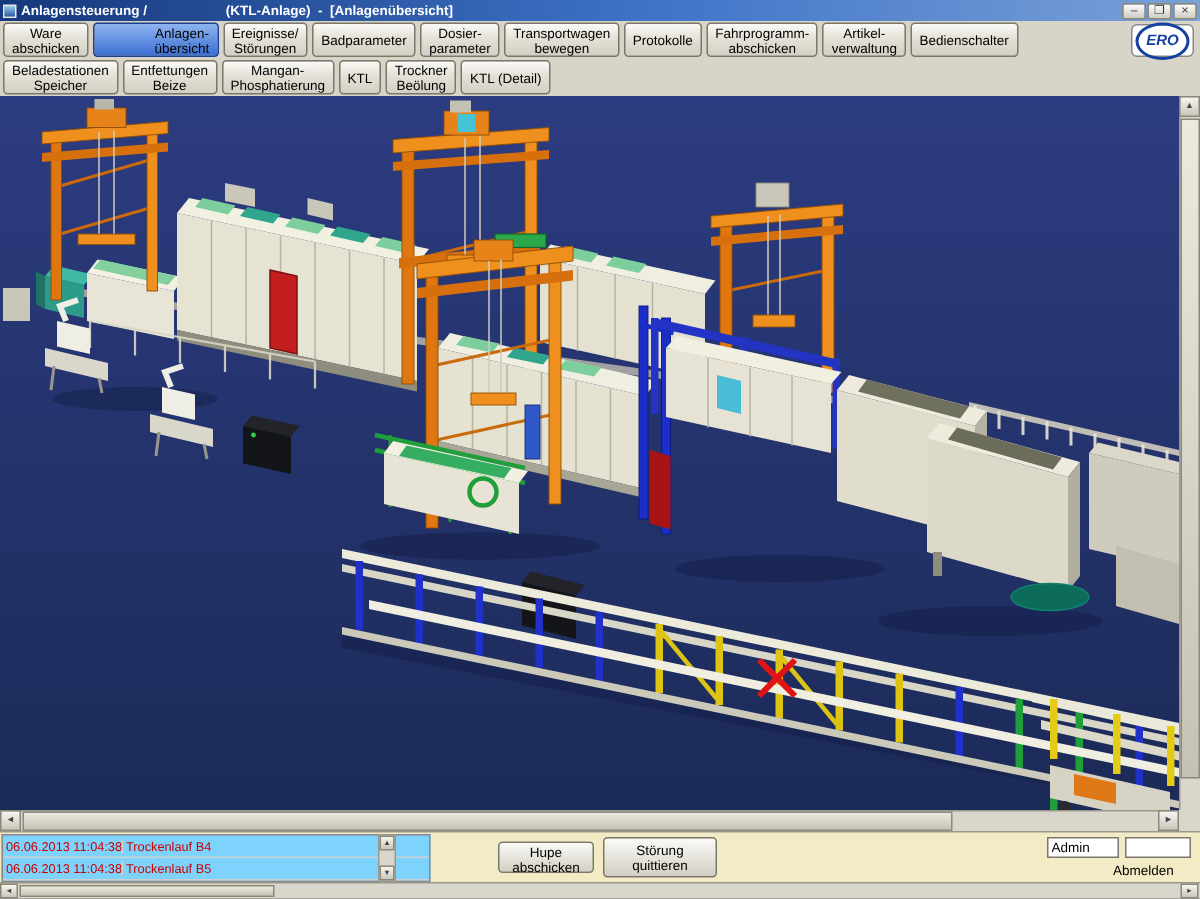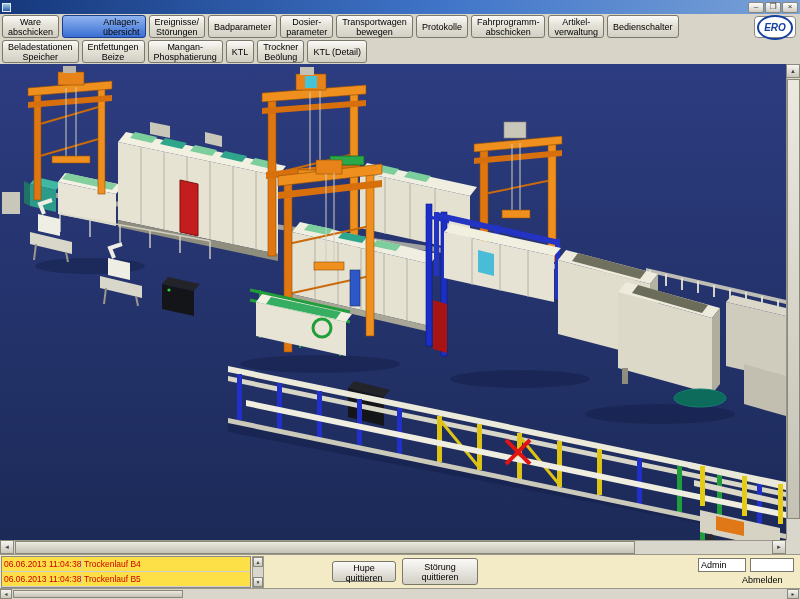--- a/index.html
+++ b/index.html
@@ -38,21 +38,21 @@
   
   .vscroll { position:absolute; top:64px; left:786px; width:14px; height:490px; background:#d9d6cc; border-left:1px solid #9a988c; }
   .hscroll { position:absolute; top:540px; left:0; width:786px; height:14px; background:#d9d6cc; border-top:1px solid #9a988c; }
   .sbtn { position:absolute; width:14px; height:14px; background:linear-gradient(#f6f5f1,#c9c6bb);
     border:1px solid #8a8878; font-size:6px; line-height:12px; text-align:center; color:#444; padding:0; }
   .sthumb { position:absolute; background:linear-gradient(#eceadf,#c4c1b5); border:1px solid #8a8878; }
   .scorner { position:absolute; top:540px; left:786px; width:14px; height:14px; background:#d9d6cc; }
 
   
   .bottom { position:absolute; top:554px; left:0; width:800px; height:34px; background:#f3ebc6; border-top:1px solid #9a988c; }
-  .msg-list { position:absolute; left:1px; top:1px; width:250px; height:32px; background:#fde047; border:1px solid #888; }
+  .msg-list { position:absolute; left:1px; top:1px; width:286px; height:32px; background:#7dd3fc; border:1px solid #888; }
   .msg-row { height:15px; display:flex; align-items:center; font-size:8.5px; color:#cc0000; border-bottom:1px solid #cfcfcf; }
   .msg-time { width:80px; padding-left:2px; border-right:1px solid #cfcfcf; white-space:nowrap; overflow:hidden; }
   .msg-text { padding-left:2px; white-space:nowrap; }
   .mini-scroll { position:absolute; left:252px; top:1px; width:12px; height:32px; background:#d9d6cc; border:1px solid #9a988c; }
   .mini-btn { position:absolute; left:0; width:10px; height:10px; font-size:5px; line-height:9px; text-align:center;
     background:linear-gradient(#f6f5f1,#c9c6bb); border:1px solid #8a8878; padding:0; color:#444; }
   .ack-btn { position:absolute; font-size:9px; line-height:10px; white-space:pre-line; text-align:center;
     background:linear-gradient(#fbfaf7,#d2cfc4); border:1px solid #7a786a; border-radius:3px; padding:1px 4px; }
   .field { position:absolute; height:14px; font-size:9px; border:1px solid #7a786a; background:#fff; padding:0 2px;
     font-family:"Liberation Sans",sans-serif; }
@@ -64,20 +64,21 @@
   .wbtn { position:absolute; width:12px; height:10px; background:linear-gradient(#f6f5f1,#c9c6bb);
     border:1px solid #8a8878; font-size:5px; line-height:8px; text-align:center; padding:0; color:#444; }
 </style>
 </head>
 <body>
 
 <div class="window">
 
   <div class="titlebar">
     <span class="title-icon"></span>
+    <span class="title-text">Anlagensteuerung /                     (KTL-Anlage)  -  [Anlagenübersicht]</span>
     <span class="win-controls">
       <button class="winbtn">–</button>
       <button class="winbtn">❐</button>
       <button class="winbtn">×</button>
     </span>
   </div>
 
   <div class="toolbar tb1">
     <button class="btn">Ware
 abschicken</button>
@@ -372,21 +373,21 @@
       <div class="msg-row">
         <span class="msg-time">06.06.2013 11:04:38</span>
         <span class="msg-text">Trockenlauf B5</span>
       </div>
     </div>
     <div class="mini-scroll">
       <button class="mini-btn" style="top:0">▲</button>
       <button class="mini-btn" style="top:20px">▼</button>
     </div>
 
-    <button class="ack-btn" style="left:332px;top:6px;width:64px;height:21px">Hupe quittieren</button>
+    <button class="ack-btn" style="left:332px;top:6px;width:64px;height:21px">Hupe abschicken</button>
     <button class="ack-btn" style="left:402px;top:3px;width:76px;height:27px">Störung
 quittieren</button>
 
     <input class="field" style="left: 698px; top: 3px; width: 48px;" value="Admin">
     <input class="field" style="left: 750px; top: 3px; width: 44px;" value="">
     <div class="logout" style="left:742px;top:20px">
       <span>Abmelden</span>
       <span class="arr">▼</span>
     </div>
   </div>

